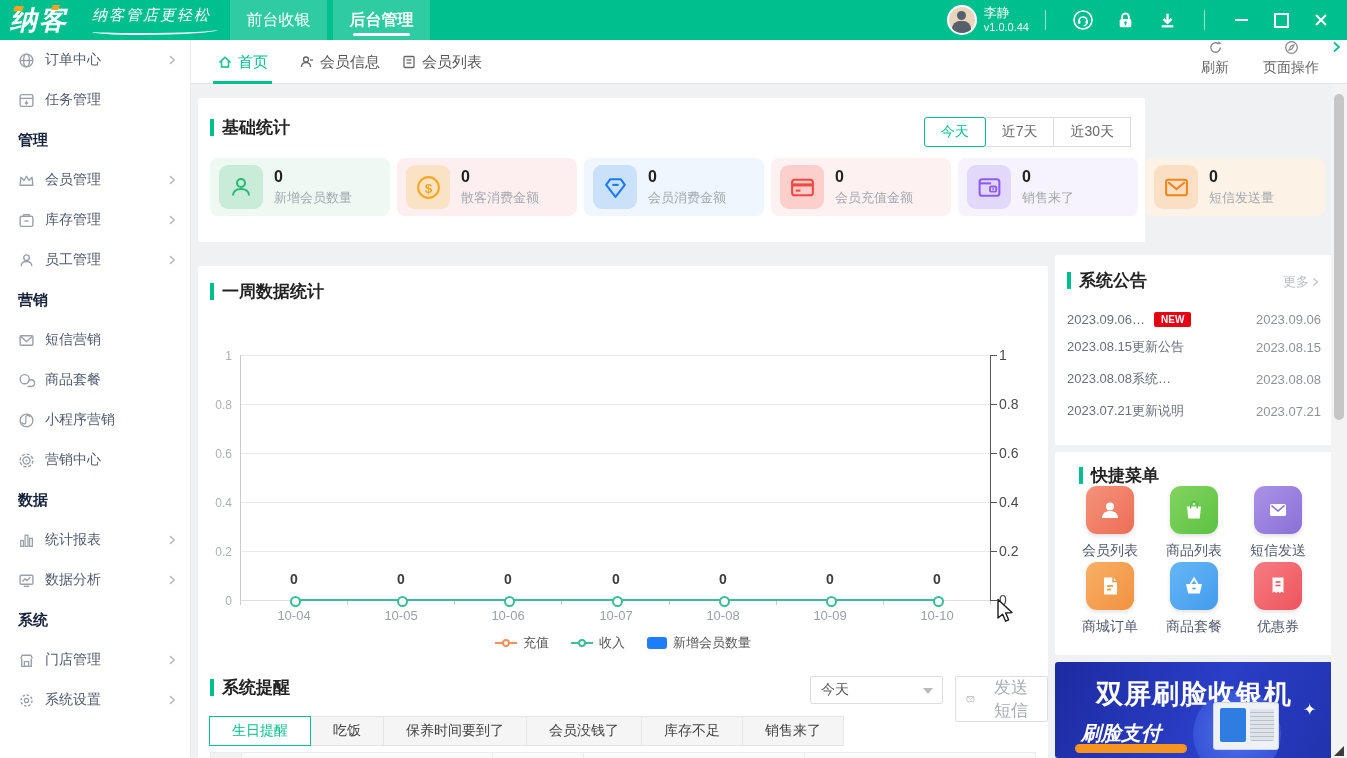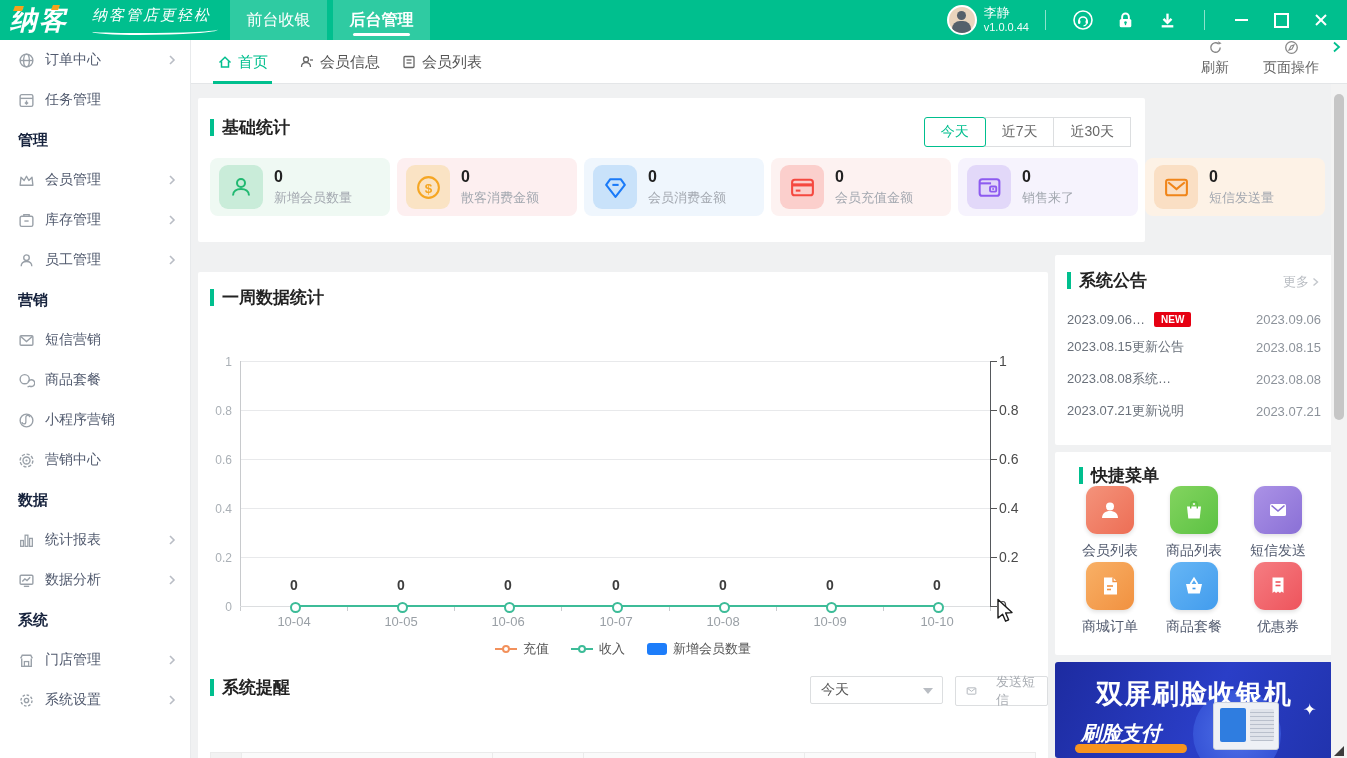--- a/index.html
+++ b/index.html
@@ -78,21 +78,21 @@
   .qm-tile{width:48px;height:48px;border-radius:11px;margin:0 auto;display:flex;align-items:center;justify-content:center;box-shadow:0 2px 4px rgba(0,0,0,.12);}
   .qm-lab{margin-top:8px;font-size:14px;color:#515a6e;}
   
   .rem-tab{height:30px;padding:0 22px;display:flex;align-items:center;font-size:14px;background:#f5f5f6;border:1px solid #e4e5e7;
            color:#444;margin-left:-1px;box-sizing:border-box;cursor:pointer;}
   .rem-tab.active{background:#fff;border:1px solid #00bf8e;color:#00bf8e;z-index:2;}
   .dropdown{position:absolute;width:133px;height:28px;border:1px solid #dcdee0;border-radius:2px;background:#fff;
             display:flex;align-items:center;padding-left:10px;font-size:14px;color:#555;box-sizing:border-box;cursor:pointer;}
   .caret{position:absolute;right:9px;top:11px;width:0;height:0;border-left:5px solid transparent;border-right:5px solid transparent;border-top:6px solid #b9bdc3;}
   .sms-btn{position:absolute;height:28px;border:1px solid #dcdee0;border-radius:2px;background:#fff;display:flex;align-items:center;
-           gap:19px;padding:0 10px;font-size:13px;color:#a9adb3;cursor:pointer;}
+           gap:19px;padding:8px 10px;font-size:17px;color:#a9adb3;cursor:pointer;}
   .tbl-sliver{position:absolute;left:12px;right:12px;top:90px;height:8px;background:#fafafa;border:1px solid #ebebeb;display:flex;}
   .tbl-sliver .cell{border-right:1px solid #ebebeb;height:100%;}
   
   .banner{position:absolute;left:1055px;top:662px;width:278px;height:96px;border-radius:3px;overflow:hidden;cursor:pointer;
           background:linear-gradient(115deg,#1d2ba0 0%,#2a3ec7 55%,#2133ad 100%);}
   .bn-title{position:absolute;left:0;top:14px;width:100%;text-align:center;color:#fff;font-size:27px;font-weight:bold;letter-spacing:1px;}
   .bn-sub{position:absolute;left:26px;top:58px;color:#fff;font-size:20px;font-weight:bold;font-style:italic;z-index:3;}
   .bn-bar{position:absolute;left:20px;top:82px;width:112px;height:9px;background:#f7941e;border-radius:5px;z-index:2;}
   .bn-circle{position:absolute;left:138px;top:28px;width:88px;height:88px;border-radius:50%;background:radial-gradient(circle,#4f71e8,#2c47cf);}
   .bn-dev{position:absolute;left:158px;top:40px;width:64px;height:46px;background:#eef1f6;border-radius:3px;border:1px solid #cdd3de;}
@@ -446,21 +446,21 @@
             </svg>
         </div>
         <div class="cv">
             <div class="val">0</div>
           <div class="lab">短信发送量</div>
           </div>
       </div>
     </div>
   </div>
 
-  <div class="panel" style="left:198px;top:272px;width:850px;height:400px;">
+  <div class="panel" style="left:198px;top:266px;width:850px;height:400px;">
     <div class="sec-head" style="left:12px;top:14px;">
       <div class="sec-bar"></div>
       <div class="sec-title">一周数据统计</div>
     </div>
 
     <div class="gridline" style="left:42px;top:89px;width:756px;"></div>
     <div class="gridline" style="left:42px;top:138px;width:756px;"></div>
     <div class="gridline" style="left:42px;top:187px;width:756px;"></div>
     <div class="gridline" style="left:42px;top:236px;width:756px;"></div>
     <div class="gridline" style="left:42px;top:285px;width:756px;"></div>
@@ -650,20 +650,28 @@
       <span>今天</span>
       <span class="caret"></span>
     </div>
     <div class="sms-btn" style="left:757px;top:14px;">
       <svg width="14" height="14" viewBox="0 0 14 14">
           <rect x="1.5" y="3" width="11" height="8" rx="1" fill="none" stroke="#b0b4ba" stroke-width="1.2"></rect>
           <polyline points="2,3.6 7,7.5 12,3.6" fill="none" stroke="#b0b4ba" stroke-width="1.2"></polyline>
         </svg>
       <span>发送短信</span>
     </div>
+    <div style="position:absolute;left:12px;top:54px;display:flex;">
+      <div class="rem-tab active">生日提醒</div>
+      <div class="rem-tab">吃饭</div>
+      <div class="rem-tab">保养时间要到了</div>
+      <div class="rem-tab">会员没钱了</div>
+      <div class="rem-tab">库存不足</div>
+      <div class="rem-tab">销售来了</div>
+    </div>
     <div class="tbl-sliver">
       <div class="cell" style="width:30px;background:#f2f2f2;"></div>
       <div class="cell" style="width:250px;"></div>
       <div class="cell" style="width:90px;"></div>
       <div class="cell" style="width:220px;"></div>
       <div class="cell" style="flex:1;border-right:none;"></div>
     </div>
   </div>
 
   <div class="banner">

